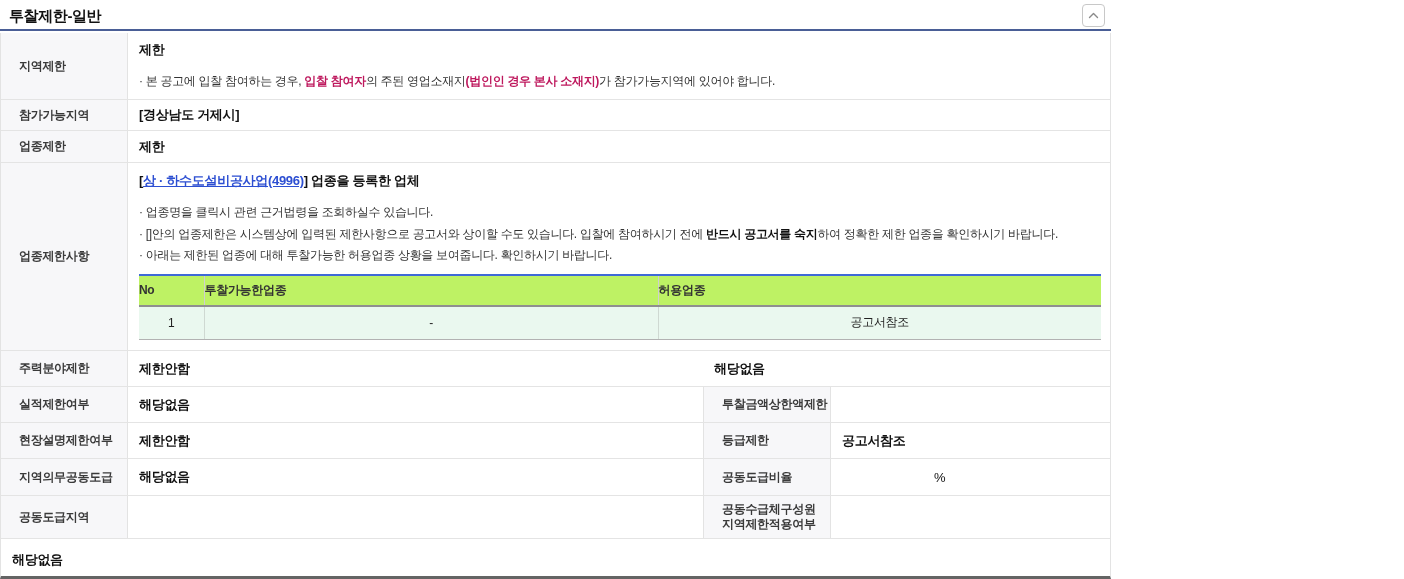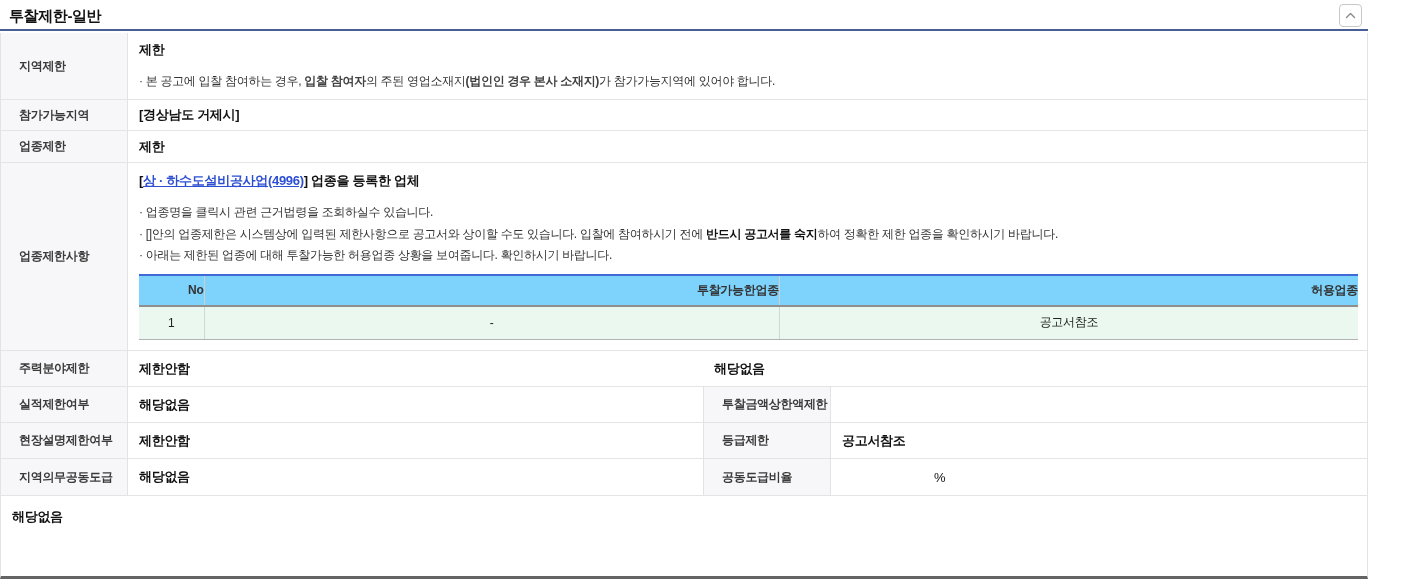--- a/index.html
+++ b/index.html
@@ -2,21 +2,21 @@
 <html><head>
 <meta charset="utf-8">
 <style>
   * { box-sizing: border-box; }
   html, body { margin: 0; padding: 0; background: #fff; }
   body {
     font-family: "Liberation Sans", "DejaVu Sans", sans-serif;
     color: #222;
     width: 1404px;
   }
-  .page { position: relative; width: 1368px; height: 579px; overflow: hidden; background: #fff; }
+  .page { position: relative; width: 1111px; height: 579px; overflow: hidden; background: #fff; }
 
   
   .titlebar {
     height: 31px;
     border-bottom: 2px solid #4a5e96;
     display: flex; align-items: center;
     position: relative;
   }
   .title {
     font-size: 15px; font-weight: 700; color: #111;
@@ -66,41 +66,41 @@
   .r-detail   { height: 188px; }
   .r-p1, .r-p2, .r-p3 { height: 36px; }
   .r-p4 { height: 37px; text-align: center; }
   .r-p5 { height: 43px; }
   .r-last { height: 41px; border-bottom: none; }
 
   
   .val-stack { display: block; padding: 8px 8px 0 11px; }
   .val-main { font-size: 13px; font-weight: 700; color: #111; letter-spacing: -0.3px; }
   .note { margin-top: 14px; font-size: 12px; font-weight: 400; color: #333; letter-spacing: -0.3px; }
-  .red { color: #404040; font-weight: 700; }
+  .red { color: #be185d; font-weight: 700; }
 
   
   .detail-cell { display: block; padding: 5px 9px 0 11px; }
   .reg-line { font-size: 13px; font-weight: 700; color: #111; margin: 4px 0 12px 0; letter-spacing: -0.3px; }
   .reg-line a { color: #2d4fd2; font-weight: 700; text-decoration: underline; cursor: pointer; }
   .bullet { font-size: 12px; font-weight: 400; color: #333; line-height: 21.5px; letter-spacing: -0.3px; }
   .bullet b { color: #111; }
 
   
   table.allowed {
     width: 100%;
     border-collapse: collapse;
     border-top: 2px solid #3f6ad8;
     margin-top: 7px;
     table-layout: fixed;
   }
   table.allowed th {
-    height: 31px; background: #7dd3fc;
+    height: 31px; background: #bef264;
     border-bottom: 2px solid #8f8f8f; border-right: 1px solid #cfcfcf;
-    font-size: 12px; font-weight: 700; color: #333; text-align: right;
+    font-size: 12px; font-weight: 700; color: #333; text-align: left;
     letter-spacing: -0.3px; padding: 0;
   }
   table.allowed td {
     height: 34px; background: #eaf8ef;
     border-bottom: 1px solid #b2b2b2; border-right: 1px solid #cfd9d2;
     font-size: 12px; font-weight: 400; color: #222; text-align: center;
     letter-spacing: -0.3px; padding: 0;
   }
   table.allowed th:last-child, table.allowed td:last-child { border-right: none; }
   .col-no { width: 65px; }
@@ -194,19 +194,26 @@
       <div class="val">공고서참조</div>
     </div>
 
     <div class="row cols4 r-p4">
       <div class="lbl">지역의무공동도급</div>
       <div class="val">해당없음</div>
       <div class="lbl lbl2">공동도급비율</div>
       <div class="val pct">%</div>
     </div>
 
+    <div class="row cols4 r-p5">
+      <div class="lbl">공동도급지역</div>
+      <div class="val"></div>
+      <div class="lbl lbl2">공동수급체구성원
+지역제한적용여부</div>
+      <div class="val"></div>
+    </div>
 
     <div class="row cols2 r-last">
       <div class="val">해당없음</div>
     </div>
 
   </div>
 </div>
 
 </body></html>

